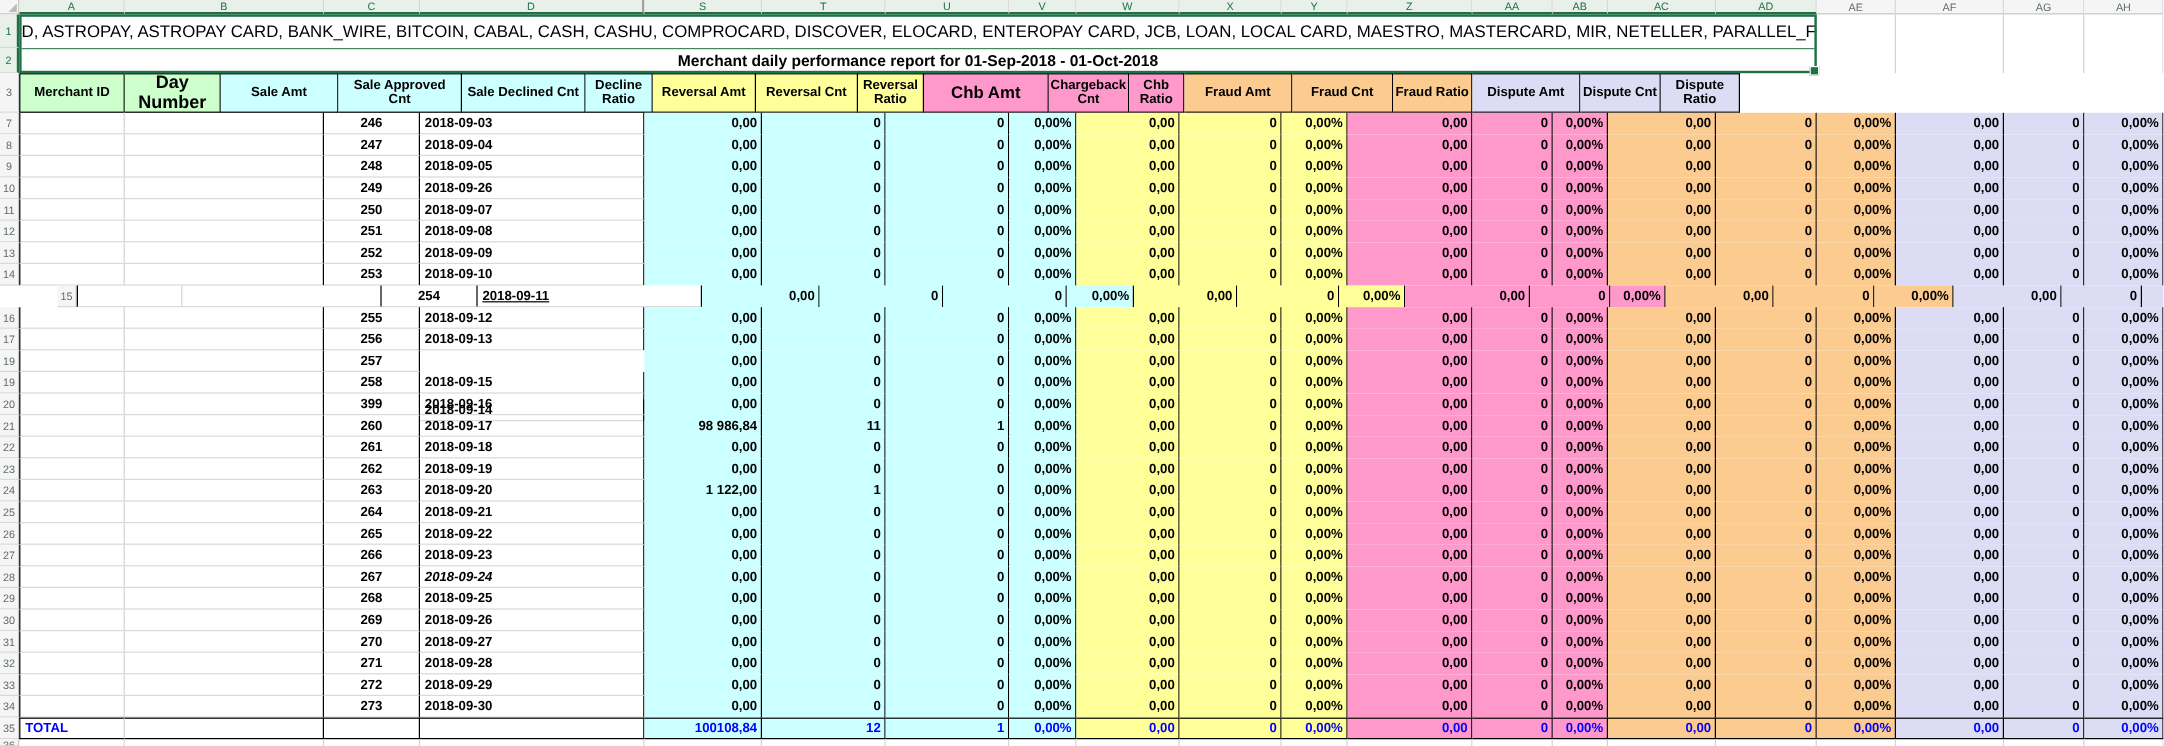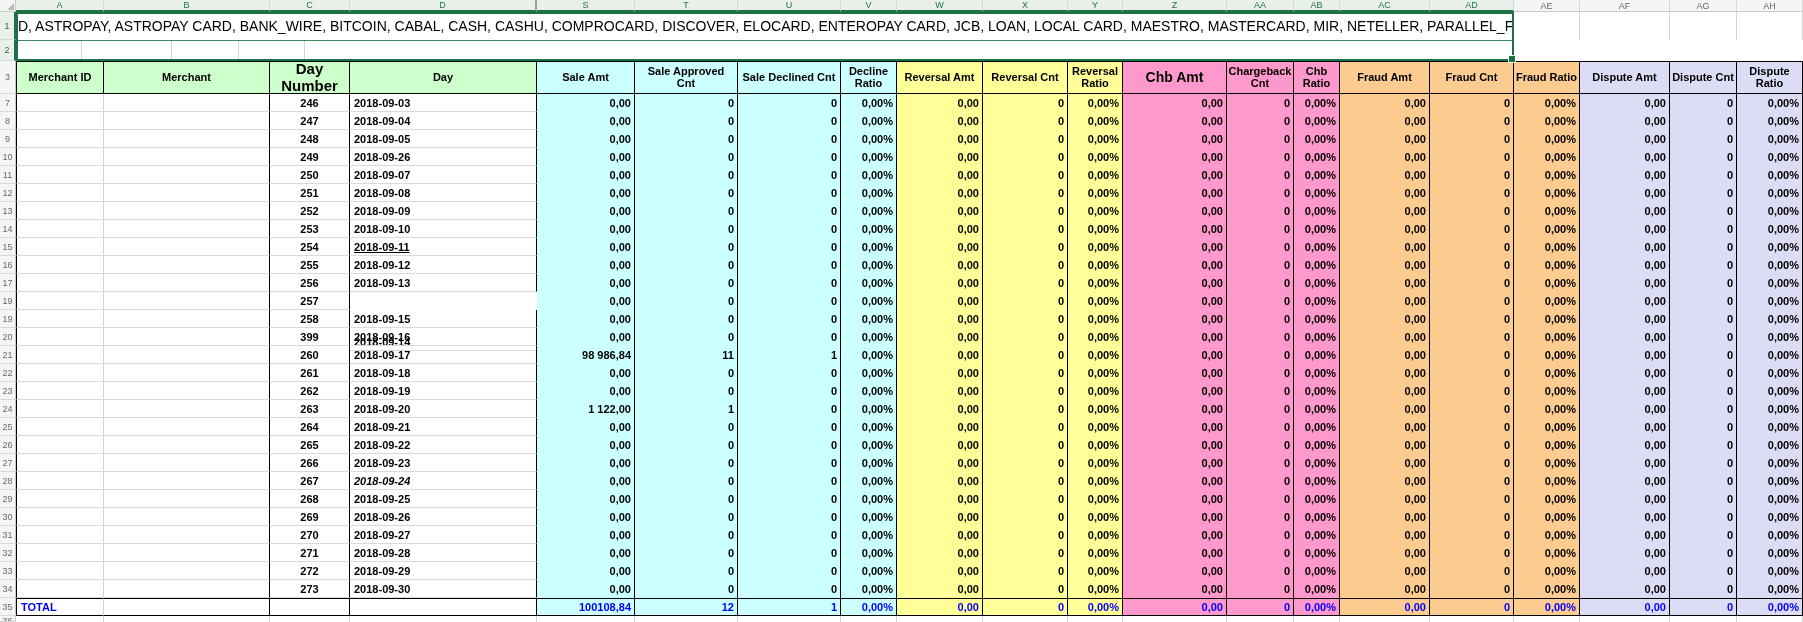--- a/index.html
+++ b/index.html
@@ -76,39 +76,34 @@
     <div class="srow" style="height: 28px;">
       <div class="cell gutter sel" style="width: 16px; height: 28px;">1</div>
       <div class="cell row1txt" style="width: 1498px; height: 28px;">D, ASTROPAY, ASTROPAY CARD, BANK_WIRE, BITCOIN, CABAL, CASH, CASHU, COMPROCARD, DISCOVER, ELOCARD, ENTEROPAY CARD, JCB, LOAN, LOCAL CARD, MAESTRO, MASTERCARD, MIR, NETELLER, PARALLEL_FOR</div>
       <div class="cell vG" style="width: 66px; height: 28px;"></div>
       <div class="cell vG" style="width: 90px; height: 28px;"></div>
       <div class="cell vG" style="width: 67px; height: 28px;"></div>
       <div class="cell vG" style="width: 66px; height: 28px;"></div>
     </div>
     <div class="srow" style="height: 21px;">
       <div class="cell gutter sel" style="width: 16px; height: 21px;">2</div>
+      <div class="cell titletxt" style="width: 1498px; height: 21px;">Merchant daily performance report for 01-Sep-2018 - 01-Oct-2018</div>
       <div class="cell vG" style="width: 66px; height: 21px;"></div>
       <div class="cell vG" style="width: 90px; height: 21px;"></div>
       <div class="cell vG" style="width: 67px; height: 21px;"></div>
       <div class="cell vG" style="width: 66px; height: 21px;"></div>
     </div>
     <div class="srow" style="height: 33px;">
       <div class="cell gutter" style="width: 16px; height: 33px;">3</div>
       <div class="cell hdr lB" style="width: 88px; height: 33px; background: rgb(204, 255, 204); font-size: 11px;">
         <span>Merchant ID</span>
       </div>
-      <div class="cell hdr" style="width: 166px; height: 33px; background: rgb(204, 255, 204); font-size: 11px;">
-        <span>Merchant</span>
-      </div>
       <div class="cell hdr" style="width: 80px; height: 33px; background: rgb(204, 255, 204); font-size: 15px;">
         <span>Day Number</span>
       </div>
-      <div class="cell hdr" style="width: 187px; height: 33px; background: rgb(204, 255, 204); font-size: 11px;">
-        <span>Day</span>
-      </div>
       <div class="cell hdr" style="width: 98px; height: 33px; background: rgb(204, 255, 255); font-size: 11px;">
         <span>Sale Amt</span>
       </div>
       <div class="cell hdr" style="width: 103px; height: 33px; background: rgb(204, 255, 255); font-size: 11px;">
         <span style="max-width: 86px;">Sale Approved Cnt</span>
       </div>
       <div class="cell hdr" style="width: 103px; height: 33px; background: rgb(204, 255, 255); font-size: 11px;">
         <span>Sale Declined Cnt</span>
       </div>
       <div class="cell hdr" style="width: 56px; height: 33px; background: rgb(204, 255, 255); font-size: 11px;">
@@ -328,21 +323,21 @@
       <div class="cell vB num b" style="width: 104px; height: 18px; background: rgb(255, 153, 204);">0,00</div>
       <div class="cell vB num b" style="width: 67px; height: 18px; background: rgb(255, 153, 204);">0</div>
       <div class="cell vB num b" style="width: 46px; height: 18px; background: rgb(255, 153, 204);">0,00%</div>
       <div class="cell vB num b" style="width: 90px; height: 18px; background: rgb(251, 203, 144);">0,00</div>
       <div class="cell vB num b" style="width: 84px; height: 18px; background: rgb(251, 203, 144);">0</div>
       <div class="cell vB num b" style="width: 66px; height: 18px; background: rgb(251, 203, 144);">0,00%</div>
       <div class="cell vB num b" style="width: 90px; height: 18px; background: rgb(220, 220, 245);">0,00</div>
       <div class="cell vB num b" style="width: 67px; height: 18px; background: rgb(220, 220, 245);">0</div>
       <div class="cell vB num b" style="width: 66px; height: 18px; background: rgb(220, 220, 245);">0,00%</div>
     </div>
-    <div class="srow" style="height: 18px;">
+    <div class="srow" style="height: 18px; padding-left: 48px;">
       <div class="cell gutter" style="width: 16px; height: 18px;">15</div>
       <div class="cell lB vG hG" style="width: 88px; height: 18px;"></div>
       <div class="cell vB hG" style="width: 166px; height: 18px;"></div>
       <div class="cell vB hG ctr b" style="width: 80px; height: 18px;">254</div>
       <div class="cell vB hG lft b" style="width: 187px; height: 18px; text-decoration: underline;">2018-09-11</div>
       <div class="cell vB num b" style="width: 98px; height: 18px; background: rgb(204, 255, 255);">0,00</div>
       <div class="cell vB num b" style="width: 103px; height: 18px; background: rgb(204, 255, 255);">0</div>
       <div class="cell vB num b" style="width: 103px; height: 18px; background: rgb(204, 255, 255);">0</div>
       <div class="cell vB num b" style="width: 56px; height: 18px; background: rgb(204, 255, 255);">0,00%</div>
       <div class="cell vB num b" style="width: 86px; height: 18px; background: rgb(255, 255, 153);">0,00</div>

